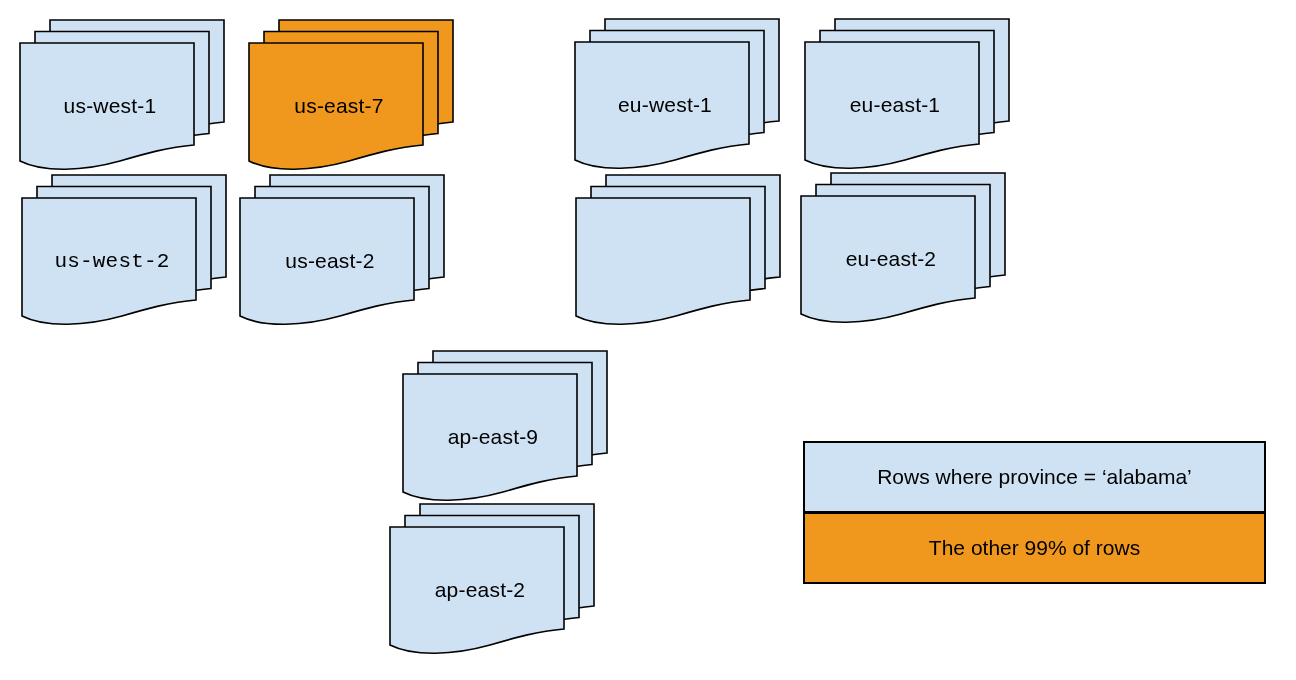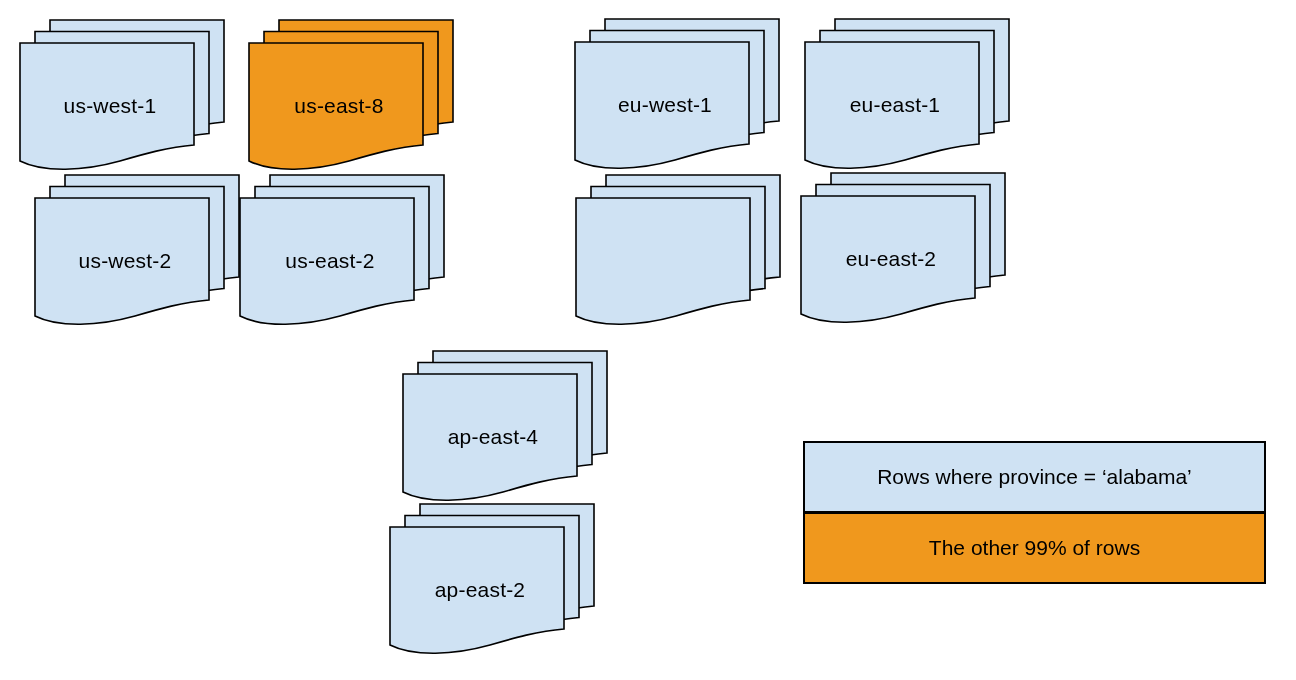--- a/index.html
+++ b/index.html
@@ -95,42 +95,42 @@
     </svg>
     <div class="doc-label">us-west-1</div>
   </div>
 
   <div class="doc-stack orange" style="left:248px; top:19px;">
     <svg viewBox="-1 -1 206 154" width="206" height="154">
       <use href="#docShape" transform="translate(30,0)"></use>
       <use href="#docShape" transform="translate(15,11.5)"></use>
       <use href="#docShape" transform="translate(0,23)"></use>
     </svg>
-    <div class="doc-label">us-east-8</div>
+    <div class="doc-label">us-east-7</div>
   </div>
 
   <div class="doc-stack blue" style="left:574px; top:18px;">
     <svg viewBox="-1 -1 206 154" width="206" height="154">
       <use href="#docShape" transform="translate(30,0)"></use>
       <use href="#docShape" transform="translate(15,11.5)"></use>
       <use href="#docShape" transform="translate(0,23)"></use>
     </svg>
     <div class="doc-label">eu-west-1</div>
   </div>
 
   <div class="doc-stack blue" style="left:804px; top:18px;">
     <svg viewBox="-1 -1 206 154" width="206" height="154">
       <use href="#docShape" transform="translate(30,0)"></use>
       <use href="#docShape" transform="translate(15,11.5)"></use>
       <use href="#docShape" transform="translate(0,23)"></use>
     </svg>
     <div class="doc-label">eu-east-1</div>
   </div>
 
-  <div class="doc-stack blue" style="left:34px; top:174px;">
+  <div class="doc-stack blue" style="left:21px; top:174px;font-family:Liberation Mono, monospace;">
     <svg viewBox="-1 -1 206 154" width="206" height="154">
       <use href="#docShape" transform="translate(30,0)"></use>
       <use href="#docShape" transform="translate(15,11.5)"></use>
       <use href="#docShape" transform="translate(0,23)"></use>
     </svg>
     <div class="doc-label">us-west-2</div>
   </div>
 
   <div class="doc-stack blue" style="left:239px; top:174px;">
     <svg viewBox="-1 -1 206 154" width="206" height="154">
@@ -157,21 +157,21 @@
     </svg>
     <div class="doc-label">eu-east-2</div>
   </div>
 
   <div class="doc-stack blue" style="left:402px; top:350px;">
     <svg viewBox="-1 -1 206 154" width="206" height="154">
       <use href="#docShape" transform="translate(30,0)"></use>
       <use href="#docShape" transform="translate(15,11.5)"></use>
       <use href="#docShape" transform="translate(0,23)"></use>
     </svg>
-    <div class="doc-label">ap-east-4</div>
+    <div class="doc-label">ap-east-9</div>
   </div>
 
   <div class="doc-stack blue" style="left:389px; top:503px;">
     <svg viewBox="-1 -1 206 154" width="206" height="154">
       <use href="#docShape" transform="translate(30,0)"></use>
       <use href="#docShape" transform="translate(15,11.5)"></use>
       <use href="#docShape" transform="translate(0,23)"></use>
     </svg>
     <div class="doc-label">ap-east-2</div>
   </div>

